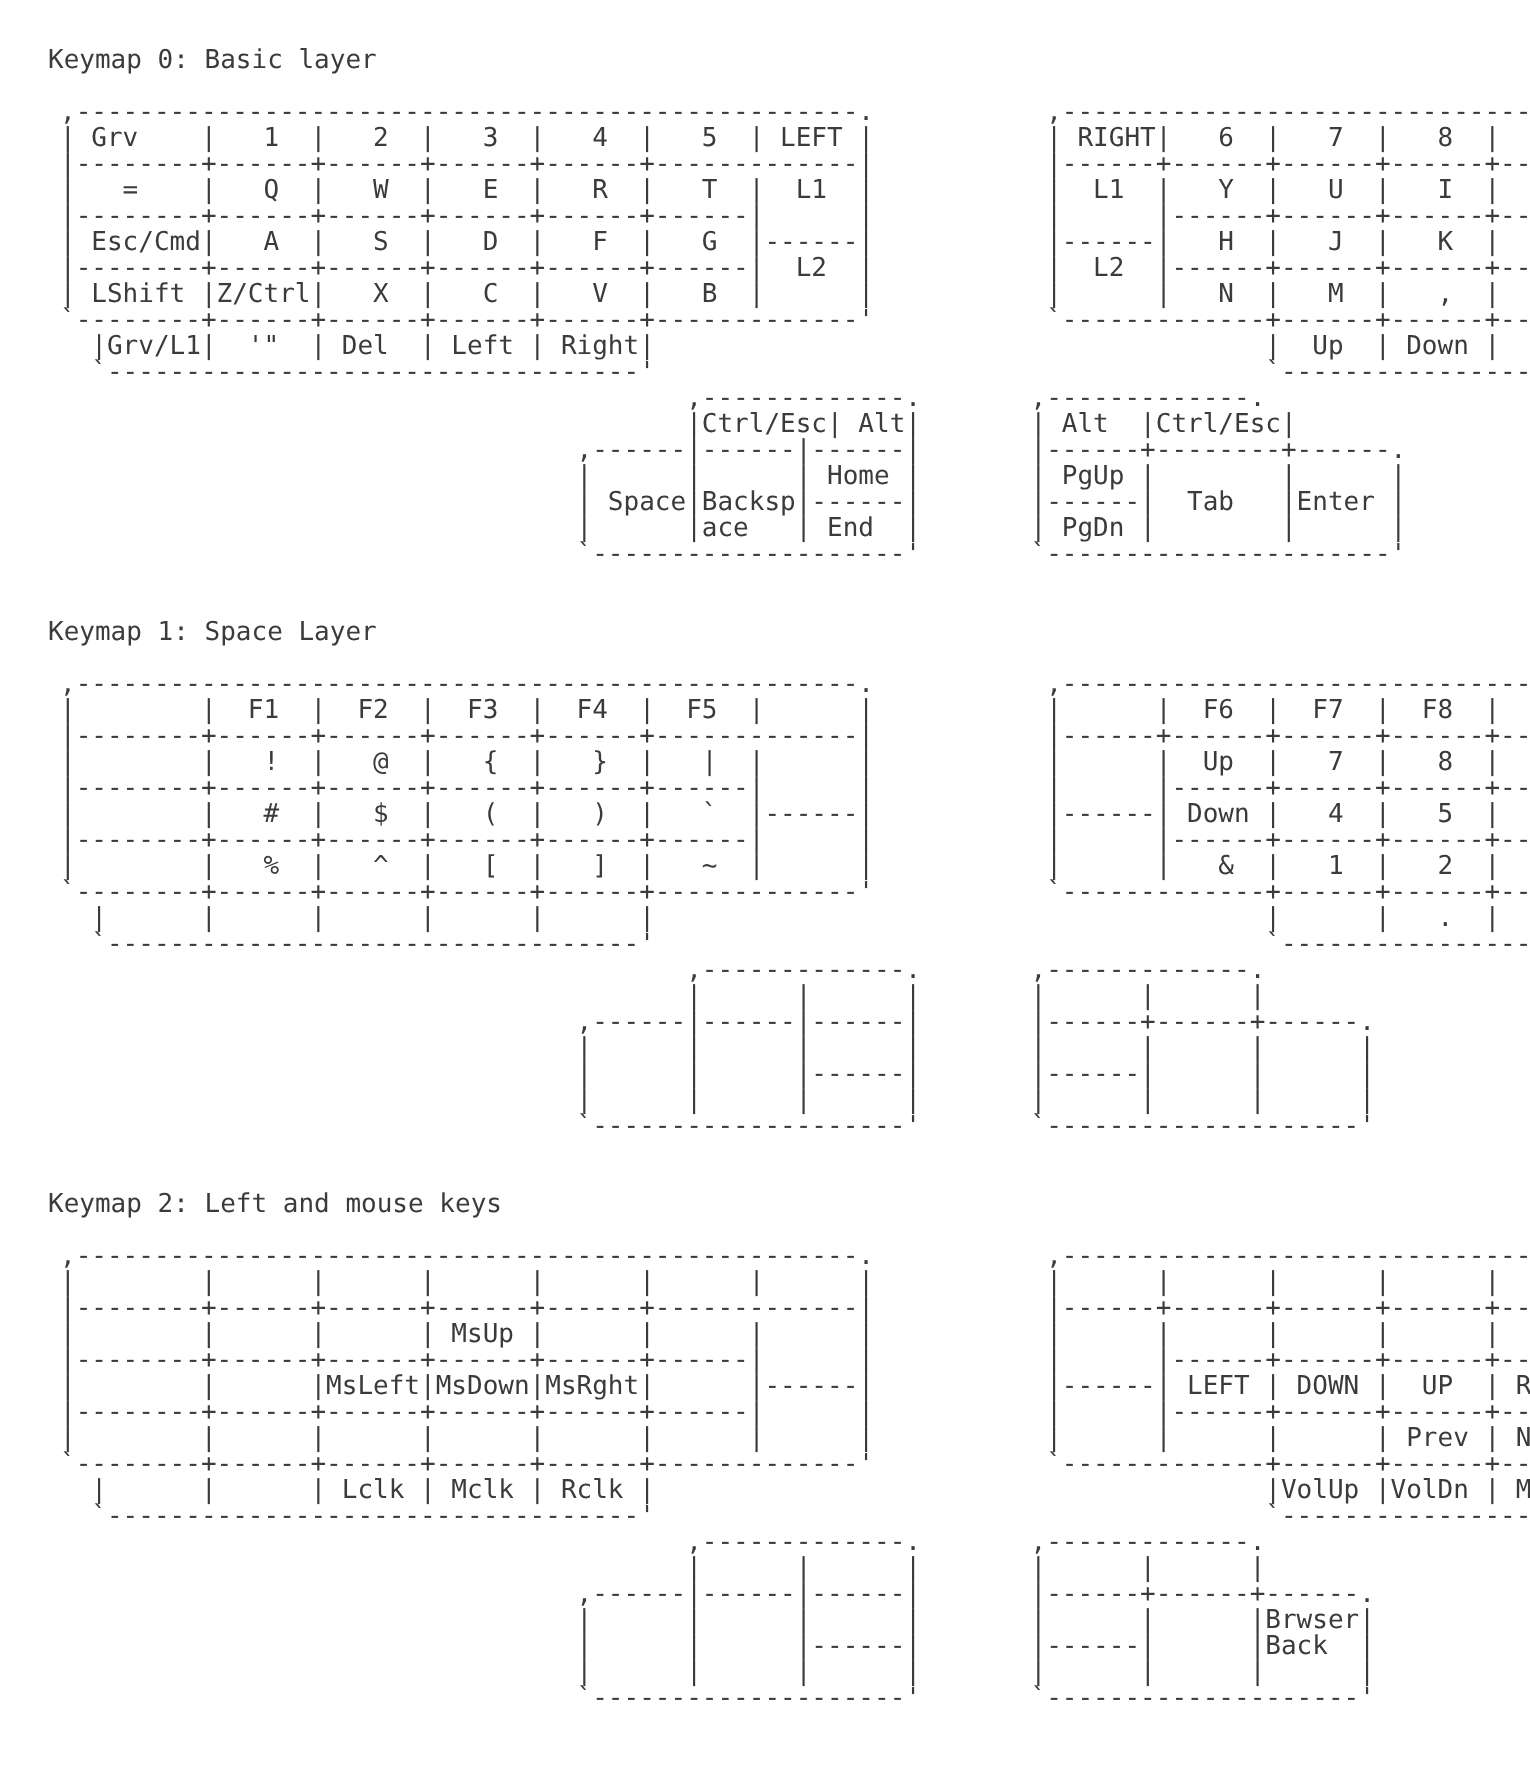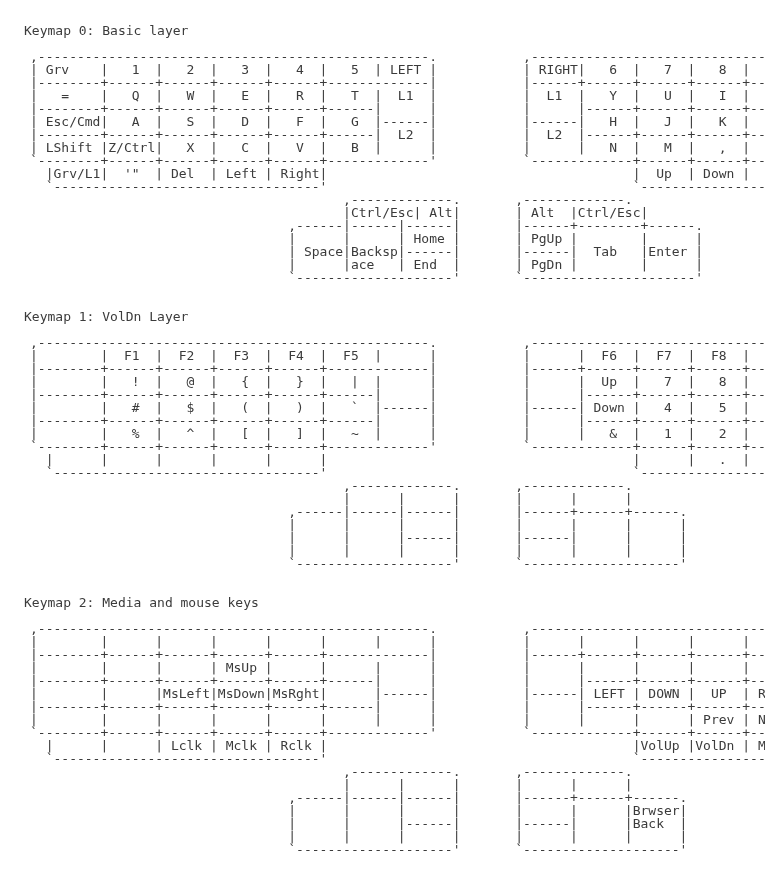--- a/index.html
+++ b/index.html
@@ -56,21 +56,21 @@
                                         ,-------------.       ,-------------.
                                         |Ctrl/Esc| Alt|       | Alt  |Ctrl/Esc|
                                  ,------|------|------|       |------+--------+------.
                                  |      |      | Home |       | PgUp |        |      |
                                  | Space|Backsp|------|       |------|  Tab   |Enter |
                                  |      |ace   | End  |       | PgDn |        |      |
                                  `--------------------'       `----------------------'</pre>
   </section>
 
   <section class="keymap-section">
-    <div class="keymap-title">Keymap 1: VolDn Layer</div>
+    <div class="keymap-title">Keymap 1: Space Layer</div>
     <pre class="keymap-art">,--------------------------------------------------.           ,--------------------------------------------------.
 |        |  F1  |  F2  |  F3  |  F4  |  F5  |      |           |      |  F6  |  F7  |  F8  |  F9  |  F10 |  F11   |
 |--------+------+------+------+------+-------------|           |------+------+------+------+------+------+--------|
 |        |   !  |   @  |   {  |   }  |   |  |      |           |      |  Up  |   7  |   8  |   9  |   *  |  F12   |
 |--------+------+------+------+------+------|      |           |      |------+------+------+------+------+--------|
 |        |   #  |   $  |   (  |   )  |   `  |------|           |------| Down |   4  |   5  |   6  |   +  |        |
 |--------+------+------+------+------+------|      |           |      |------+------+------+------+------+--------|
 |        |   %  |   ^  |   [  |   ]  |   ~  |      |           |      |   &amp;  |   1  |   2  |   3  |   \  |        |
 `--------+------+------+------+------+-------------'           `-------------+------+------+------+------+--------'
   |      |      |      |      |      |                                       |      |   .  |   0  |   =  |      |
@@ -78,21 +78,21 @@
                                         ,-------------.       ,-------------.
                                         |      |      |       |      |      |
                                  ,------|------|------|       |------+------+------.
                                  |      |      |      |       |      |      |      |
                                  |      |      |------|       |------|      |      |
                                  |      |      |      |       |      |      |      |
                                  `--------------------'       `--------------------'</pre>
   </section>
 
   <section class="keymap-section">
-    <div class="keymap-title">Keymap 2: Media and mouse keys</div>
+    <div class="keymap-title">Keymap 2: Left and mouse keys</div>
     <pre class="keymap-art">,--------------------------------------------------.           ,--------------------------------------------------.
 |        |      |      |      |      |      |      |           |      |      |      |      |      |      |        |
 |--------+------+------+------+------+-------------|           |------+------+------+------+------+------+--------|
 |        |      |      | MsUp |      |      |      |           |      |      |      |      |      |      |        |
 |--------+------+------+------+------+------|      |           |      |------+------+------+------+------+--------|
 |        |      |MsLeft|MsDown|MsRght|      |------|           |------| LEFT | DOWN |  UP  | RIGHT|      |  Play  |
 |--------+------+------+------+------+------|      |           |      |------+------+------+------+------+--------|
 |        |      |      |      |      |      |      |           |      |      |      | Prev | Next |      |        |
 `--------+------+------+------+------+-------------'           `-------------+------+------+------+------+--------'
   |      |      | Lclk | Mclk | Rclk |                                       |VolUp |VolDn | Mute |      |      |

